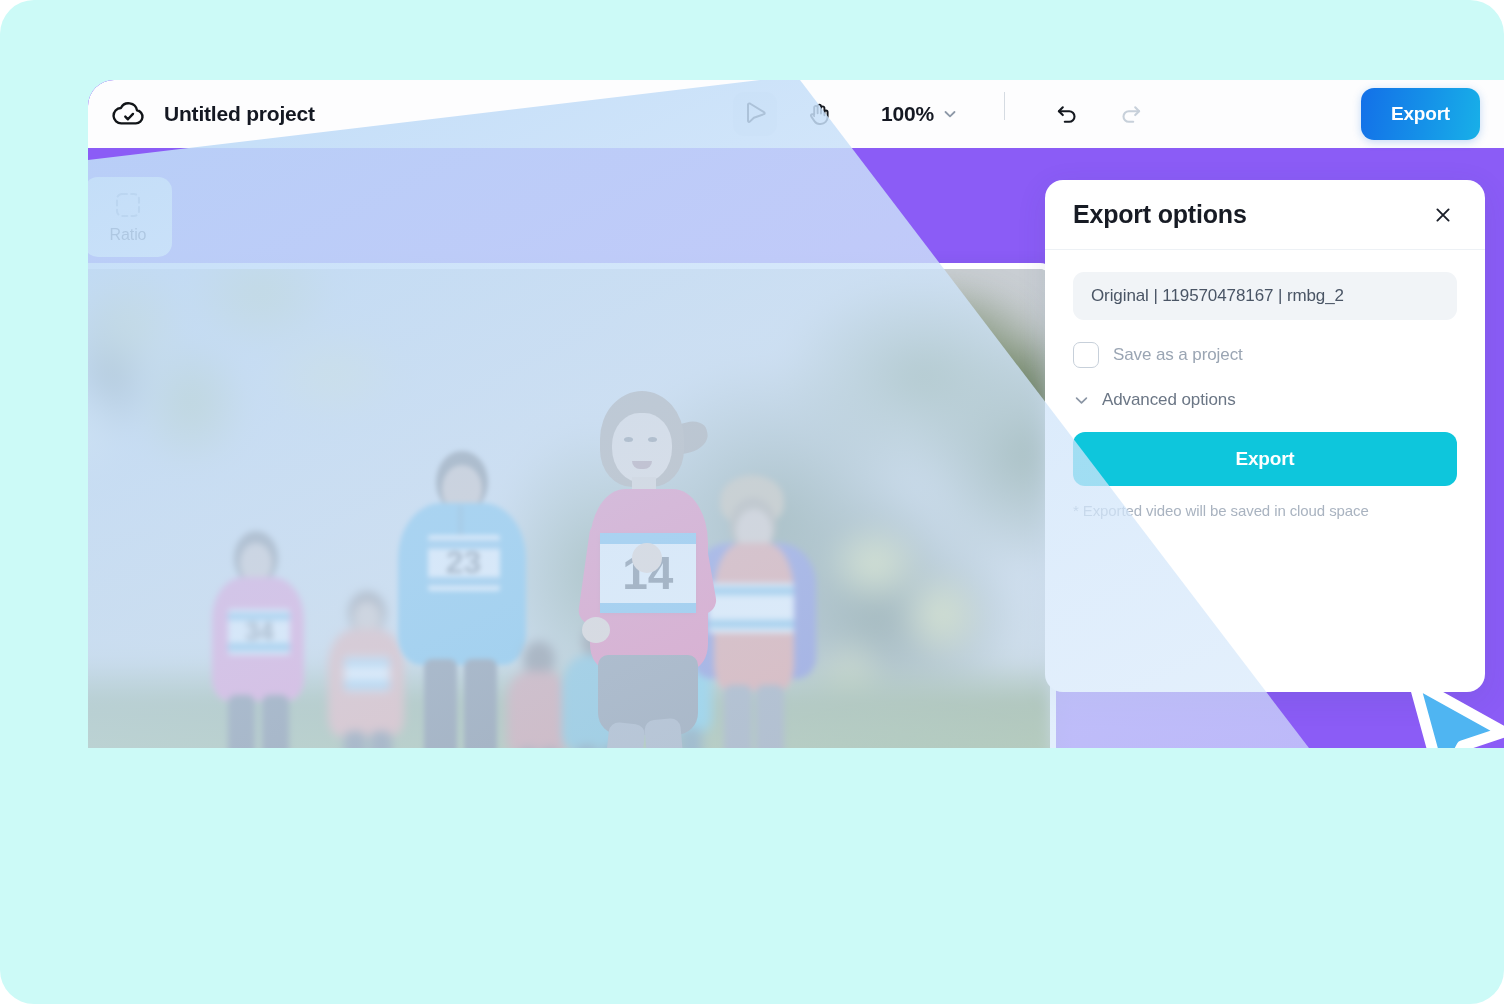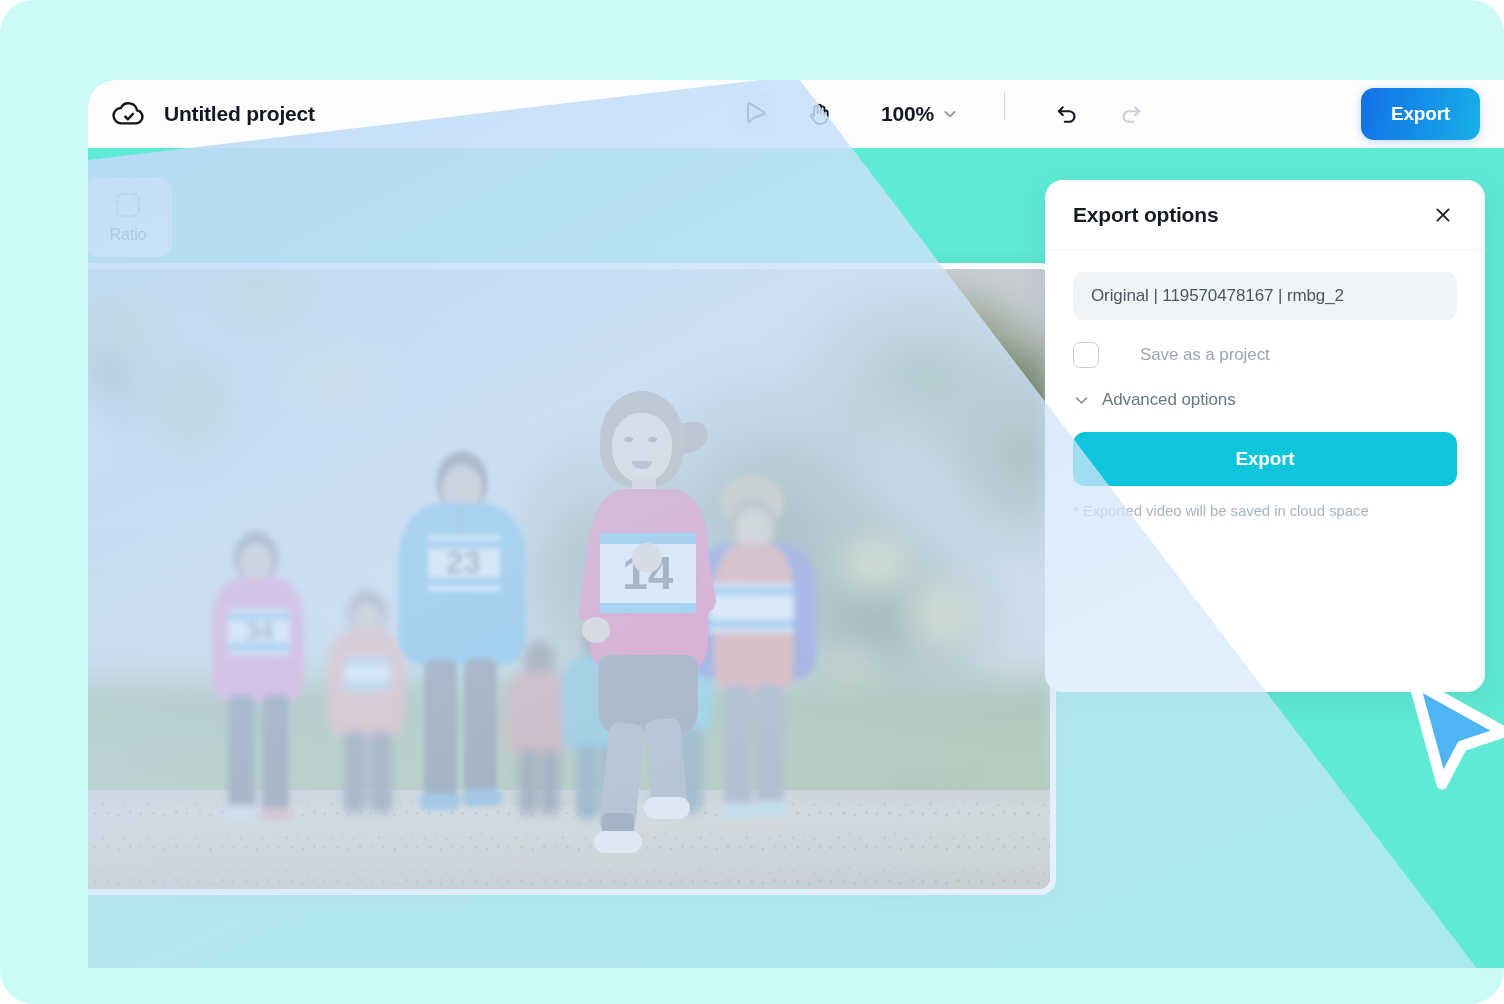--- a/index.html
+++ b/index.html
@@ -20,22 +20,22 @@
     border-radius: 34px;
     overflow: hidden;
   }
 
   
   #app-window {
     position: absolute;
     left: 88px;
     top: 80px;
     width: 1416px;
-    height: 888px;
-    background: #5eead4;
+    height: 668px;
+    background: #8b5cf6;
     border-top-left-radius: 26px;
     overflow: hidden;
     padding-left: 45px;
   }
 
   
   #topbar {
     position: absolute;
     left: 0; top: 0;
     width: 100%;
@@ -345,21 +345,21 @@
     z-index: 7;
     overflow: hidden;
   }
   #panel-head {
     height: 70px;
     display: flex; align-items: center; justify-content: space-between;
     padding: 0 28px;
     border-bottom: 1px solid #EDF1F5;
   }
   #panel-title {
-    font-size: 21px; font-weight: bold; color: #171B24;
+    font-size: 25px; font-weight: bold; color: #171B24;
     letter-spacing: -0.2px;
   }
   #panel-close {
     width: 28px; height: 28px; border: none; background: transparent;
     cursor: pointer; display:flex; align-items:center; justify-content:center;
   }
   #panel-body { padding: 22px 28px 0 28px; }
 
   .field-label {
     font-size: 17px; font-weight: bold; color: #1A1F29;
@@ -383,21 +383,21 @@
     display: flex; align-items: center; gap: 14px;
     margin-bottom: 22px; cursor: pointer;
   }
   #save-box {
     width: 26px; height: 26px;
     border: 1.6px solid #C7D0DA;
     border-radius: 7px;
     background: #fff;
     flex: none;
   }
-  #save-label { font-size: 17px; color: #9AA5B3; letter-spacing:-0.1px;margin-left:27px; }
+  #save-label { font-size: 17px; color: #9AA5B3; letter-spacing:-0.1px; }
 
   #adv-row {
     display: flex; align-items: center; gap: 12px;
     margin-bottom: 22px; cursor: pointer;
   }
   #adv-label { font-size: 17px; color: #6B7685; letter-spacing:-0.1px; }
 
   #export-panel-btn {
     width: 100%; height: 54px;
     border: none; border-radius: 12px;

